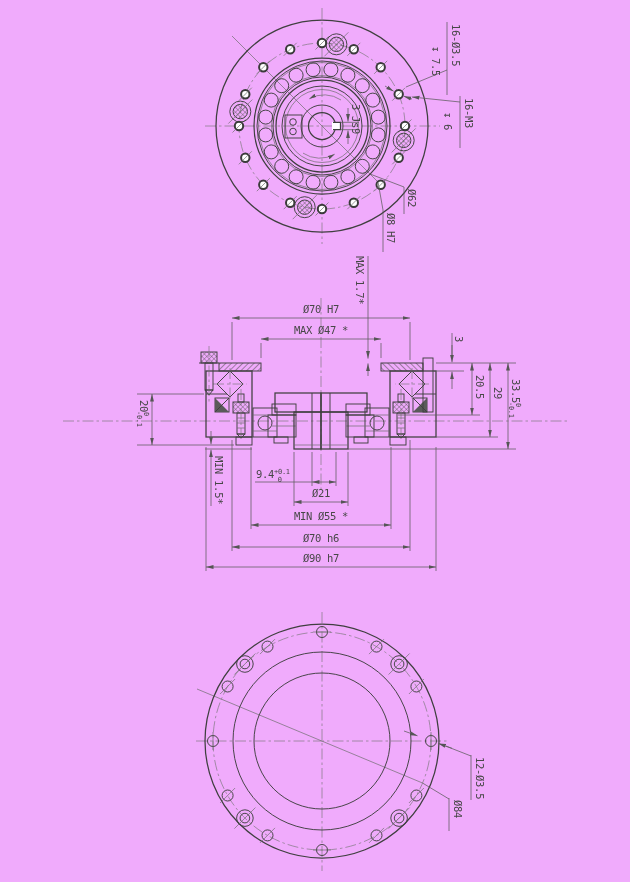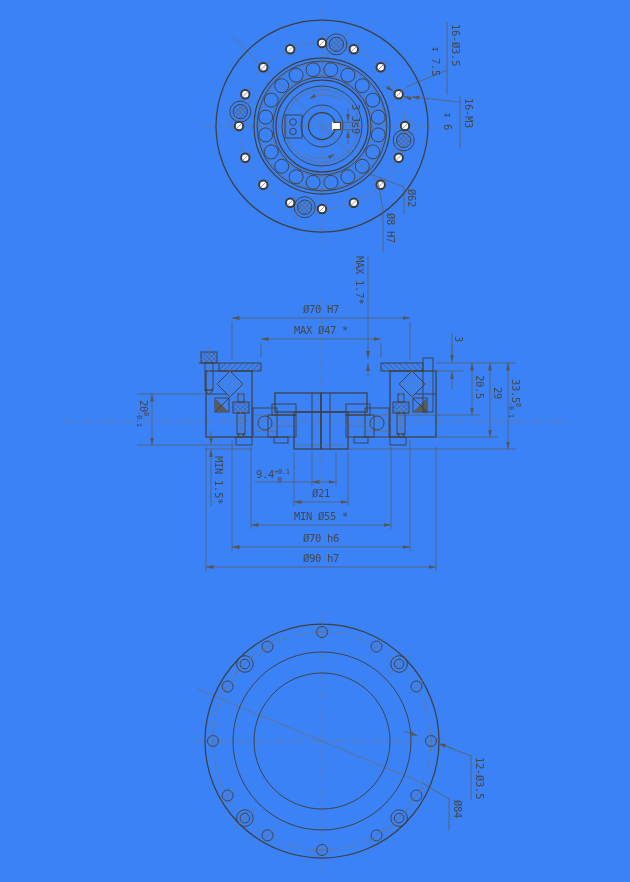--- a/index.html
+++ b/index.html
@@ -1,16 +1,16 @@
 <!DOCTYPE html>
 <html><head>
 <meta charset="utf-8">
 <style>
   html,body { margin:0; padding:0; background:#ffffff; }
-  .stage { width:630px; height:882px; position:relative; background:#3b82f6; }
+  .stage { width:630px; height:882px; position:relative; background:#f0abfc; }
   svg { display:block; }
   .ol  { fill:none; stroke:#3f3f3f; stroke-width:1.25; stroke-linejoin:miter; }
   .ol2 { fill:none; stroke:#3f3f3f; stroke-width:0.95; stroke-linejoin:miter; }
   .thin{ fill:none; stroke:#6f6f6f; stroke-width:0.7; }
   .dim { fill:none; stroke:#5c5c5c; stroke-width:0.75; }
   .cl  { fill:none; stroke:#757575; stroke-width:0.65; stroke-dasharray:11 3 2.5 3; }
   .holeC { fill:#ffffff; stroke:#3a3a3a; stroke-width:2; }
   .xhf { fill:url(#xh); stroke:#3f3f3f; stroke-width:0.95; }
   .hhf { fill:url(#hh); stroke:#3f3f3f; stroke-width:0.95; }
   .tri { fill:#5a5a5a; stroke:none; }

